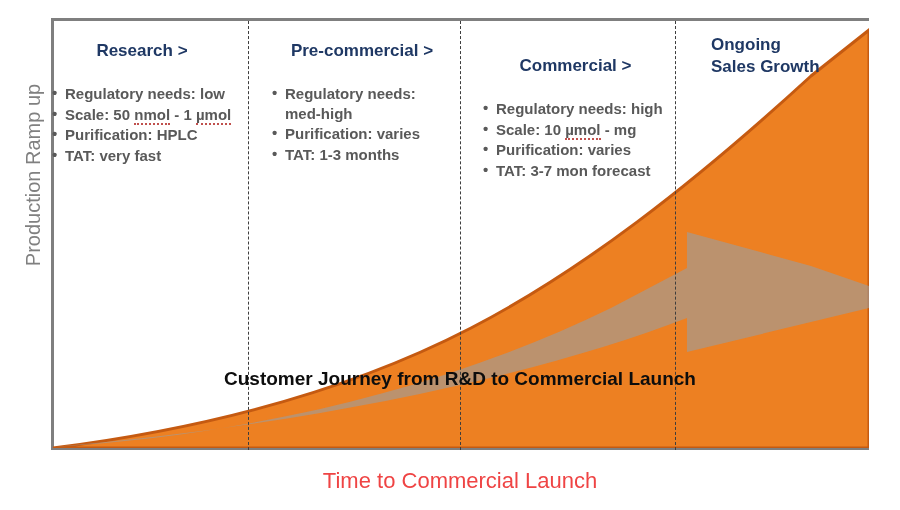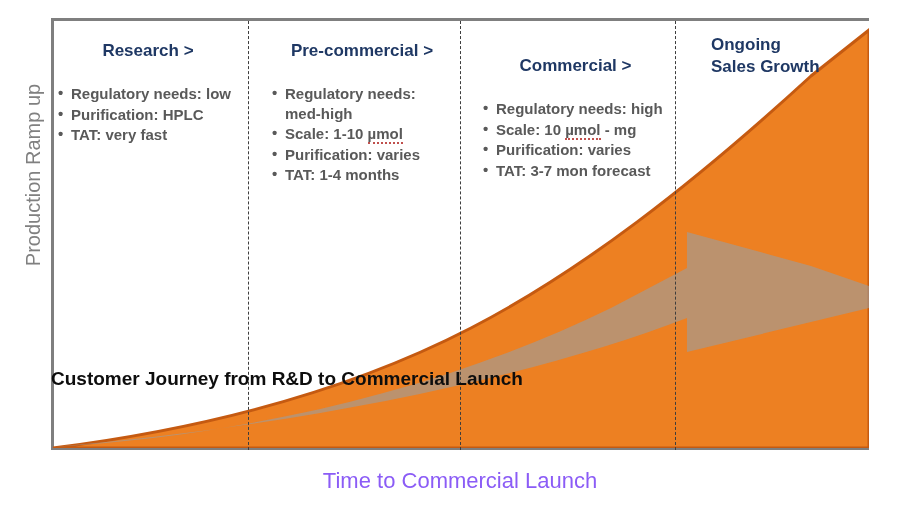--- a/index.html
+++ b/index.html
@@ -33,21 +33,21 @@
     font-size: 20px;
     line-height: 30px;
     white-space: nowrap;
   }
   #x-axis-label {
     position: absolute;
     left: 51px;
     top: 468px;
     width: 818px;
     text-align: center;
-    color: #8b5cf6;
+    color: #ef4444;
     font-size: 22px;
     white-space: nowrap;
   }
 
   
   #frame {
     position: absolute;
     left: 51px;
     top: 18px;
     width: 818px;
@@ -122,21 +122,21 @@
     border-bottom: 2px dotted #c0504d;
     padding-bottom: 0px;
   }
 
   
   #caption {
     position: absolute;
     left: 51px;
     top: 368px;
     width: 818px;
-    text-align: left;
+    text-align: center;
     color: #0d0d0d;
     font-weight: bold;
     font-size: 19px;
     white-space: nowrap;
   }
 </style>
 </head>
 <body>
 
 <div id="stage">
@@ -171,36 +171,36 @@
                L 636,334
                L 636,300
                C 470,364 230,410 2,429 Z"></path>
     </g>
   </svg>
 
   <div class="divider" style="left:248px;"></div>
   <div class="divider" style="left:460px;"></div>
   <div class="divider" style="left:675px;"></div>
 
-  <div class="column" style="left:58px; width:180px;">
+  <div class="column" style="left:52px; width:180px;">
     <div class="col-head">Research &gt;</div>
     <ul class="bullets">
       <li><span>Regulatory needs: low</span></li>
+      <li>Scale: 50 <span class="sp">nmol</span> - 1 <span class="sp">µmol</span></li>
       <li><span>Purification: HPLC</span></li>
       <li><span>TAT: very fast</span></li>
     </ul>
   </div>
 
   <div class="column" style="left:272px; width:180px;">
     <div class="col-head">Pre-commercial &gt;</div>
     <ul class="bullets">
       <li><span>Regulatory needs: med-high</span></li>
-      <li>Scale: 1-10 <span class="sp">µmol</span></li>
       <li><span>Purification: varies</span></li>
-      <li><span>TAT: 1-4 months</span></li>
+      <li><span>TAT: 1-3 months</span></li>
     </ul>
   </div>
 
   <div class="column" style="left:483px; width:185px;margin-top:15px;">
     <div class="col-head">Commercial &gt;</div>
     <ul class="bullets">
       <li><span>Regulatory needs: high</span></li>
       <li>Scale: 10 <span class="sp">µmol</span> - mg</li>
       <li><span>Purification: varies</span></li>
       <li><span>TAT: 3-7 mon forecast</span></li>

